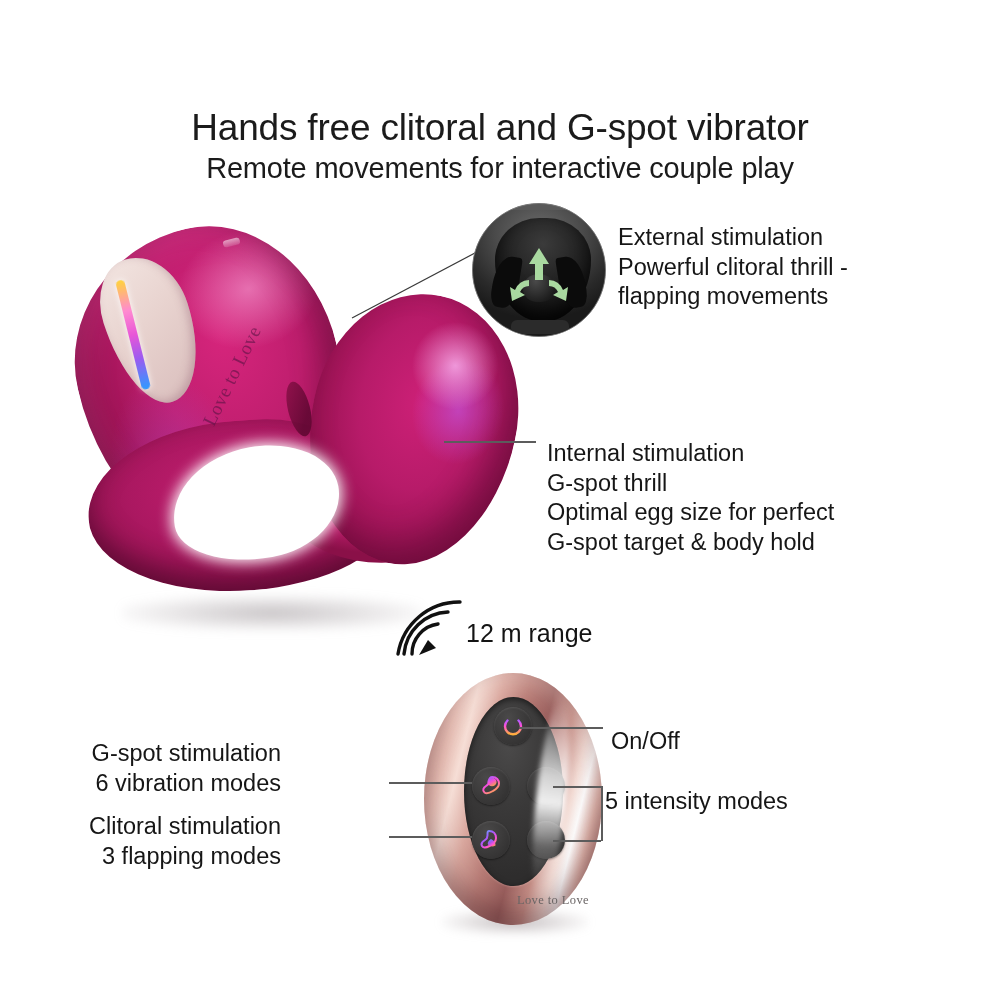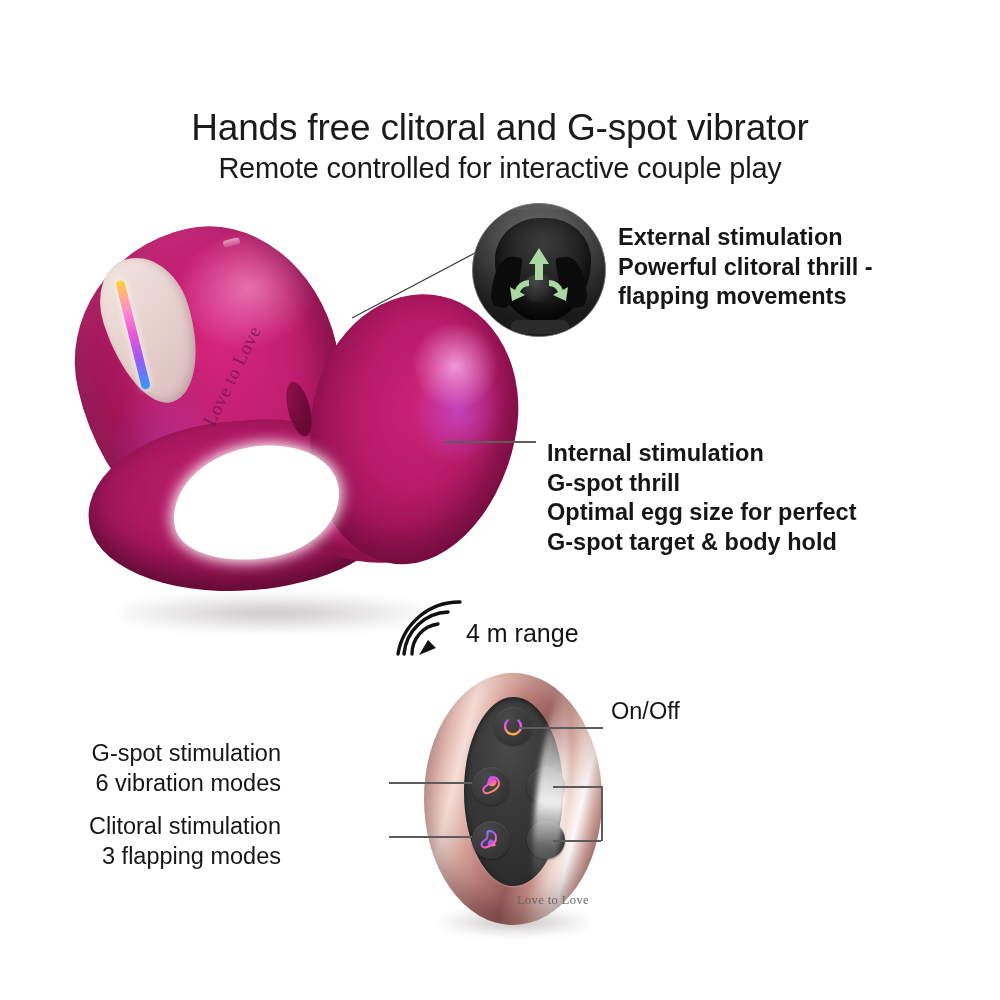--- a/index.html
+++ b/index.html
@@ -38,33 +38,33 @@
   #title      { top: 107px; font-size: 37px; }
   #subtitle   { top: 152px; font-size: 29px; }
 
   
   .callout {
     position: absolute;
     font-size: 23.5px;
     line-height: 29.5px;
     color: #161616;
     white-space: pre-line;
-    font-weight: 700;
+    font-weight: 400;
   }
   #callout-external { left: 618px; top: 223px; }
   #callout-internal { left: 547px; top: 431px; margin-top: 8px; }
 
   .label-right {
     position: absolute;
     font-size: 23.5px;
     line-height: 29px;
     color: #161616;
     white-space: nowrap;
   }
-  #label-onoff     { left: 611px; top: 697px; }
+  #label-onoff     { left: 611px; top: 727px; }
   #label-intensity { left: 605px; top: 787px; }
 
   .label-left {
     position: absolute;
     font-size: 23.5px;
     line-height: 29.5px;
     color: #161616;
     text-align: right;
     white-space: pre-line;
   }
@@ -404,21 +404,21 @@
     filter: blur(2.5px);
     pointer-events: none;
   }
 </style>
 </head>
 <body>
 
 <div id="stage">
 
   <div class="headline" id="title">Hands free clitoral and G-spot vibrator</div>
-  <div class="headline" id="subtitle">Remote controlled for interactive couple play</div>
+  <div class="headline" id="subtitle">Remote movements for interactive couple play</div>
 
   <div id="product">
     <div id="prod-shadow"></div>
     <div id="prod-arm"></div>
     <div id="prod-hook"></div>
     <div id="prod-neck"></div>
     <div id="prod-egg"></div>
     <div id="prod-gap"></div>
     <div id="prod-opening"></div>
     <div id="prod-panel">
@@ -458,21 +458,21 @@
 G-spot thrill
 Optimal egg size for perfect
 G-spot target &amp; body hold</div>
 
   <svg id="range-icon" viewBox="0 0 78 62">
     <path d="M6 56 A62 62 0 0 1 68 4" fill="none" stroke="#111111" stroke-width="3.4" stroke-linecap="round"></path>
     <path d="M12 56 A46 46 0 0 1 56 14" fill="none" stroke="#111111" stroke-width="3.4" stroke-linecap="round"></path>
     <path d="M20 56 A30 30 0 0 1 46 26" fill="none" stroke="#111111" stroke-width="3.4" stroke-linecap="round"></path>
     <path d="M27 57 L44 50 L36 42 Z" fill="#111111"></path>
   </svg>
-  <div id="label-range">4 m range</div>
+  <div id="label-range">12 m range</div>
 
   <div id="remote">
     <div id="remote-shadow"></div>
     <div id="remote-body"></div>
     <div id="remote-panel">
       <div id="remote-brand">Love to Love</div>
     </div>
 
     <div class="btn" id="btn-power">
       <svg width="22" height="22" viewBox="0 0 22 22">
@@ -549,19 +549,20 @@
 
   <div class="leader" style="left:519px; top:727px; width:84px;"></div>
   <div class="leader" style="left:553px; top:786px; width:48px;"></div>
   <div class="leader" style="left:553px; top:840px; width:48px;"></div>
   <div class="leader" style="left:601px; top:786px; width:1.6px; height:55px;"></div>
 
   <div class="leader" style="left:389px; top:782px; width:83px;"></div>
   <div class="leader" style="left:389px; top:836px; width:83px;"></div>
 
   <div class="label-right" id="label-onoff">On/Off</div>
+  <div class="label-right" id="label-intensity">5 intensity modes</div>
 
   <div class="label-left" id="label-gspot">G-spot stimulation
 6 vibration modes</div>
   <div class="label-left" id="label-clit">Clitoral stimulation
 3 flapping modes</div>
 
 </div>
 
 </body></html>

